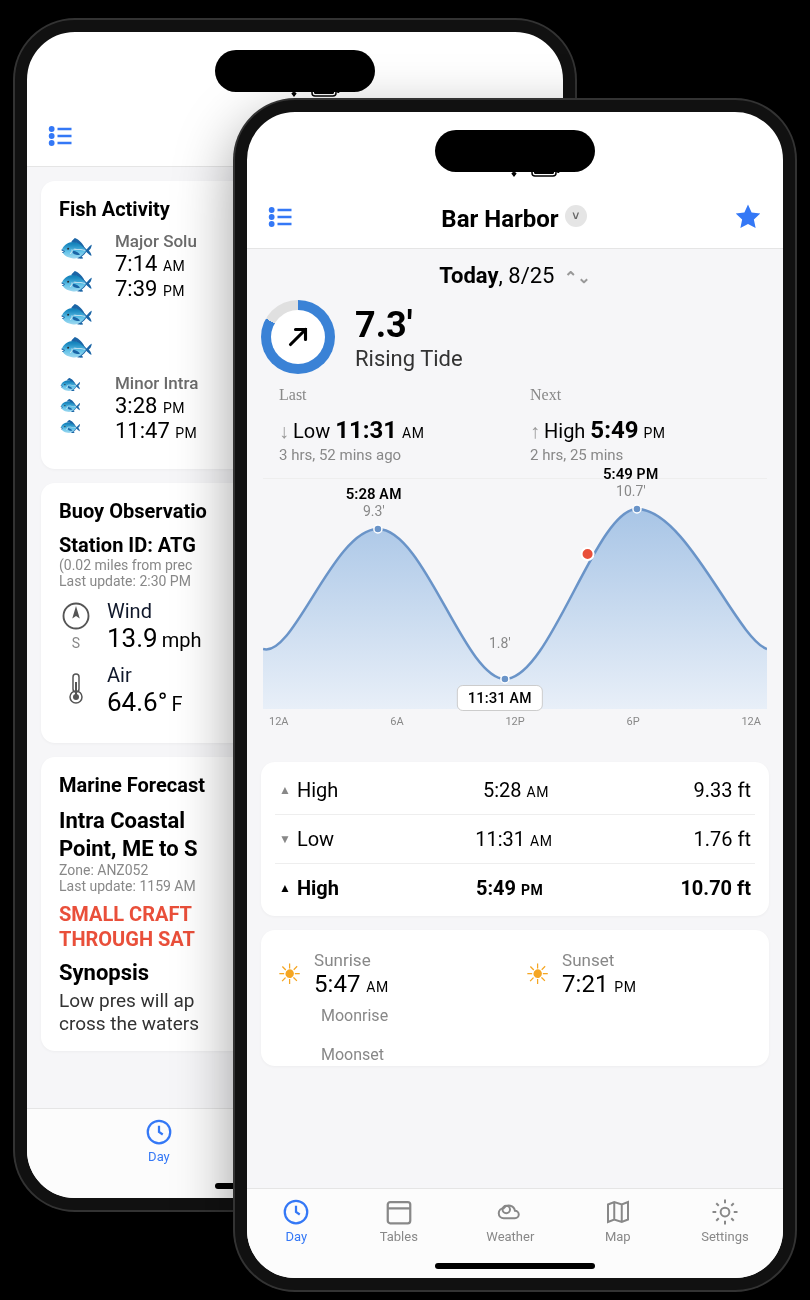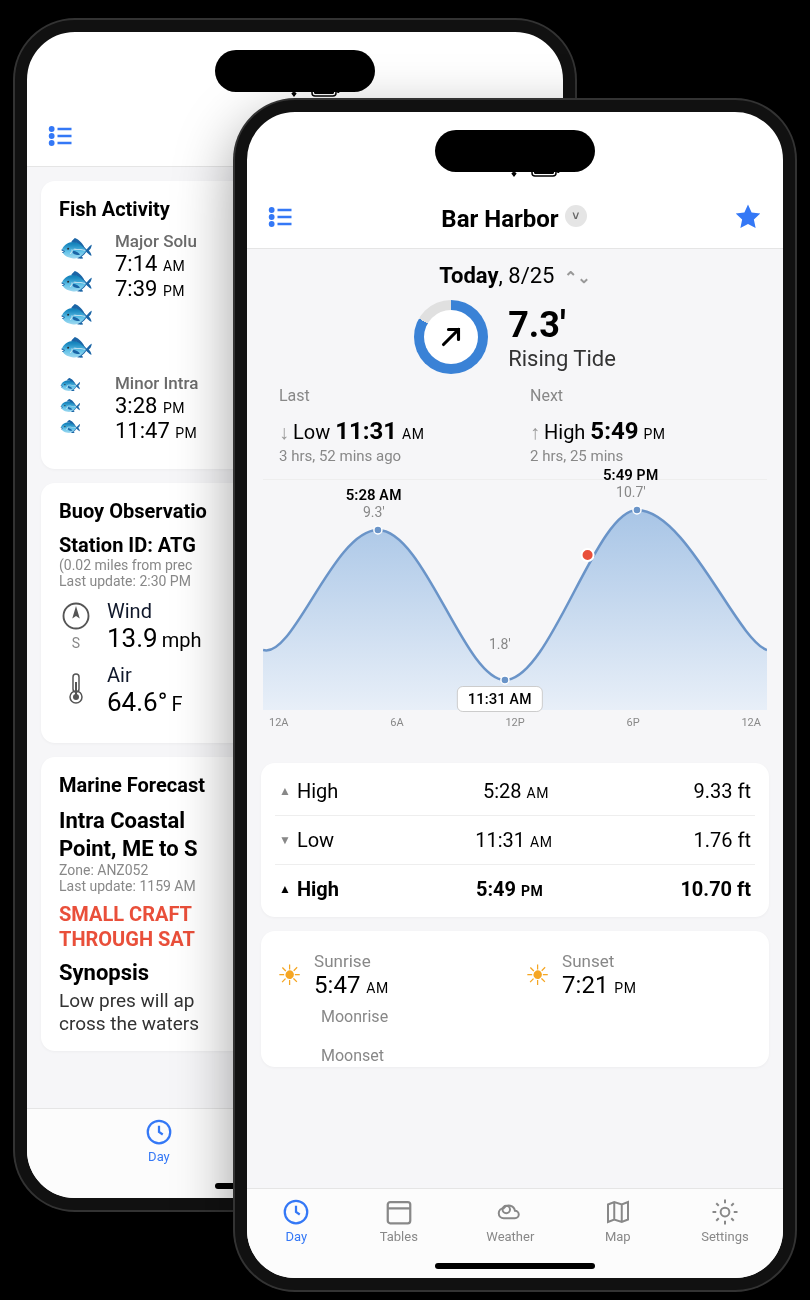--- a/index.html
+++ b/index.html
@@ -90,35 +90,35 @@
   .tab svg { width:30px; height:30px; }
   .home-indicator {
     position:absolute; bottom:9px; left:50%; transform:translateX(-50%);
     width:160px; height:6px; background:#000; border-radius:3px;
   }
 
   
   .dateline { text-align:center; font-size:22px; font-weight:700; padding:14px 0 8px;}
   .dateline .date-rest { font-weight:400;}
   .dateline .updown { color:#999; font-size:16px; margin-left:4px;}
-  .hero { display:flex; align-items:center; justify-content:center; gap:20px; padding:4px 0 12px;}
+  .hero { display:flex; align-items:center; justify-content:flex-start; gap:20px; padding:4px 0 12px;}
   .ring {
     width:74px; height:74px; border-radius:50%;
     background: conic-gradient(#3a82d6 0 300deg, #e0e0e0 300deg 360deg);
     display:flex; align-items:center; justify-content:center;
   }
   .ring-inner {
     width:54px; height:54px; border-radius:50%; background:#fff;
     display:flex; align-items:center; justify-content:center;
   }
   .hero-text .height { font-size:36px; font-weight:700;}
   .hero-text .rising { font-size:22px; color:#333;}
   .lastnext { display:flex; padding:0 18px 14px; gap:30px;}
   .lastnext .col { flex:1;}
-  .lastnext .lab { color:#888; font-size:16px; margin-bottom:2px;}
+  .lastnext .lab { color:#888; font-size:16px; margin-bottom:2px;font-family:Liberation Serif, serif;}
   .lastnext .main { font-size:20px;margin-top:12px;}
   .lastnext .main b { font-weight:700; font-size:24px;}
   .lastnext .ago { color:#888; font-size:15px; margin-top:2px;}
   .arrow { color:#999; margin-right:4px;}
   .chart-wrap { height:270px; position:relative; margin:0 2px; border-top:1px solid #eee;}
   .chart-wrap svg { width:100%; height:230px;}
   .axis { display:flex; justify-content:space-between; font-size:11px; color:#888; padding:2px 6px;}
   .chart-lbl { position:absolute; font-size:15px; text-align:center; transform:translateX(-50%);}
   .chart-lbl .t { font-weight:600;}
   .chart-lbl .h { color:#888; font-size:14px;}

